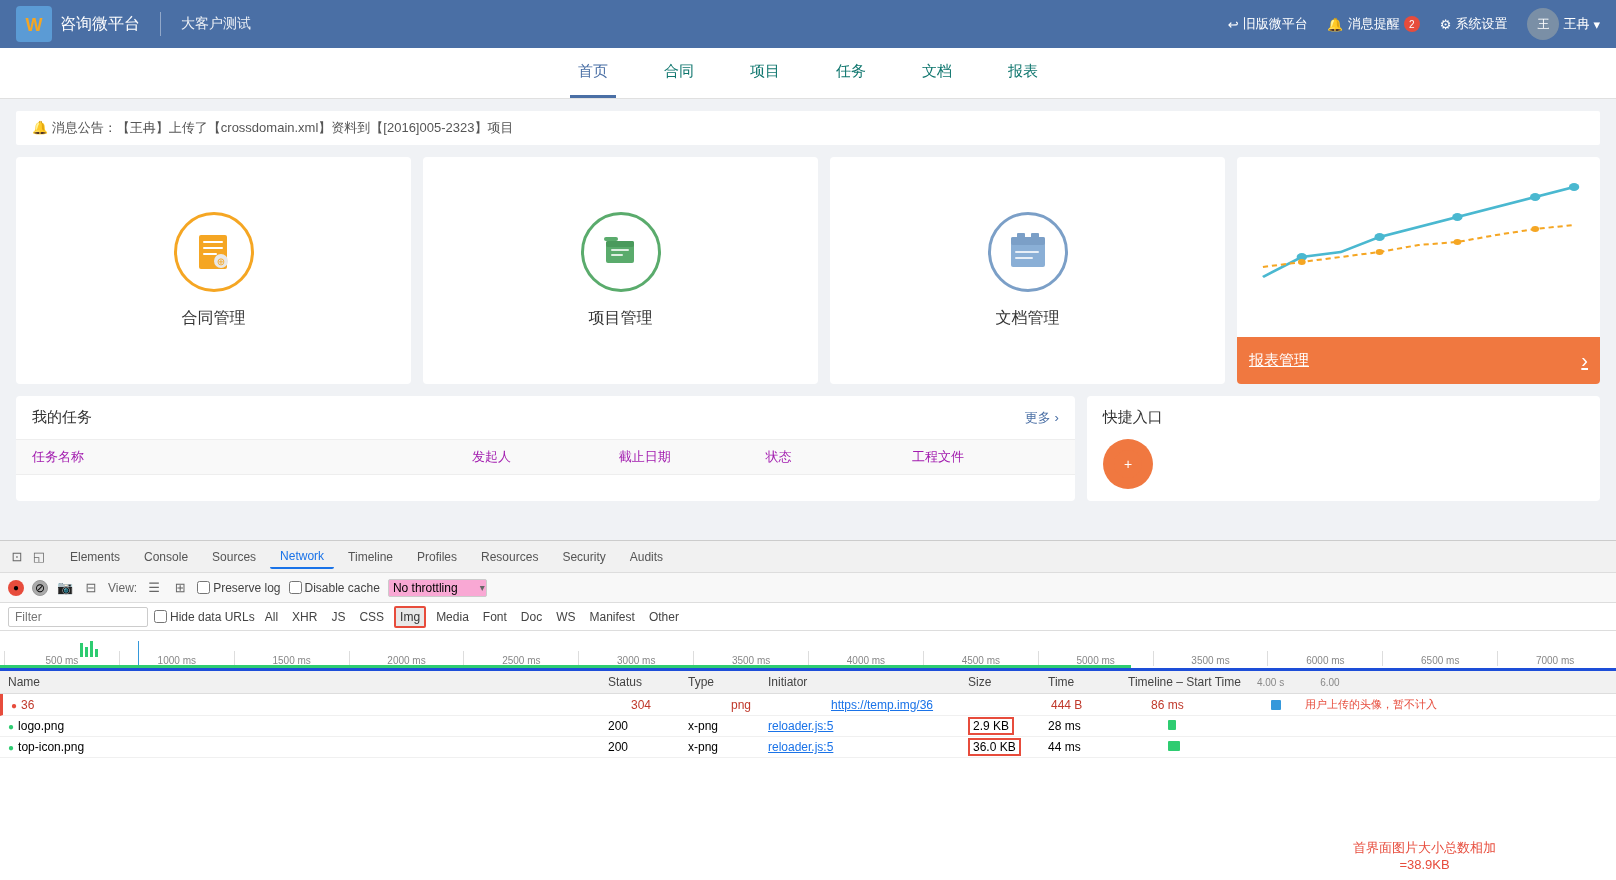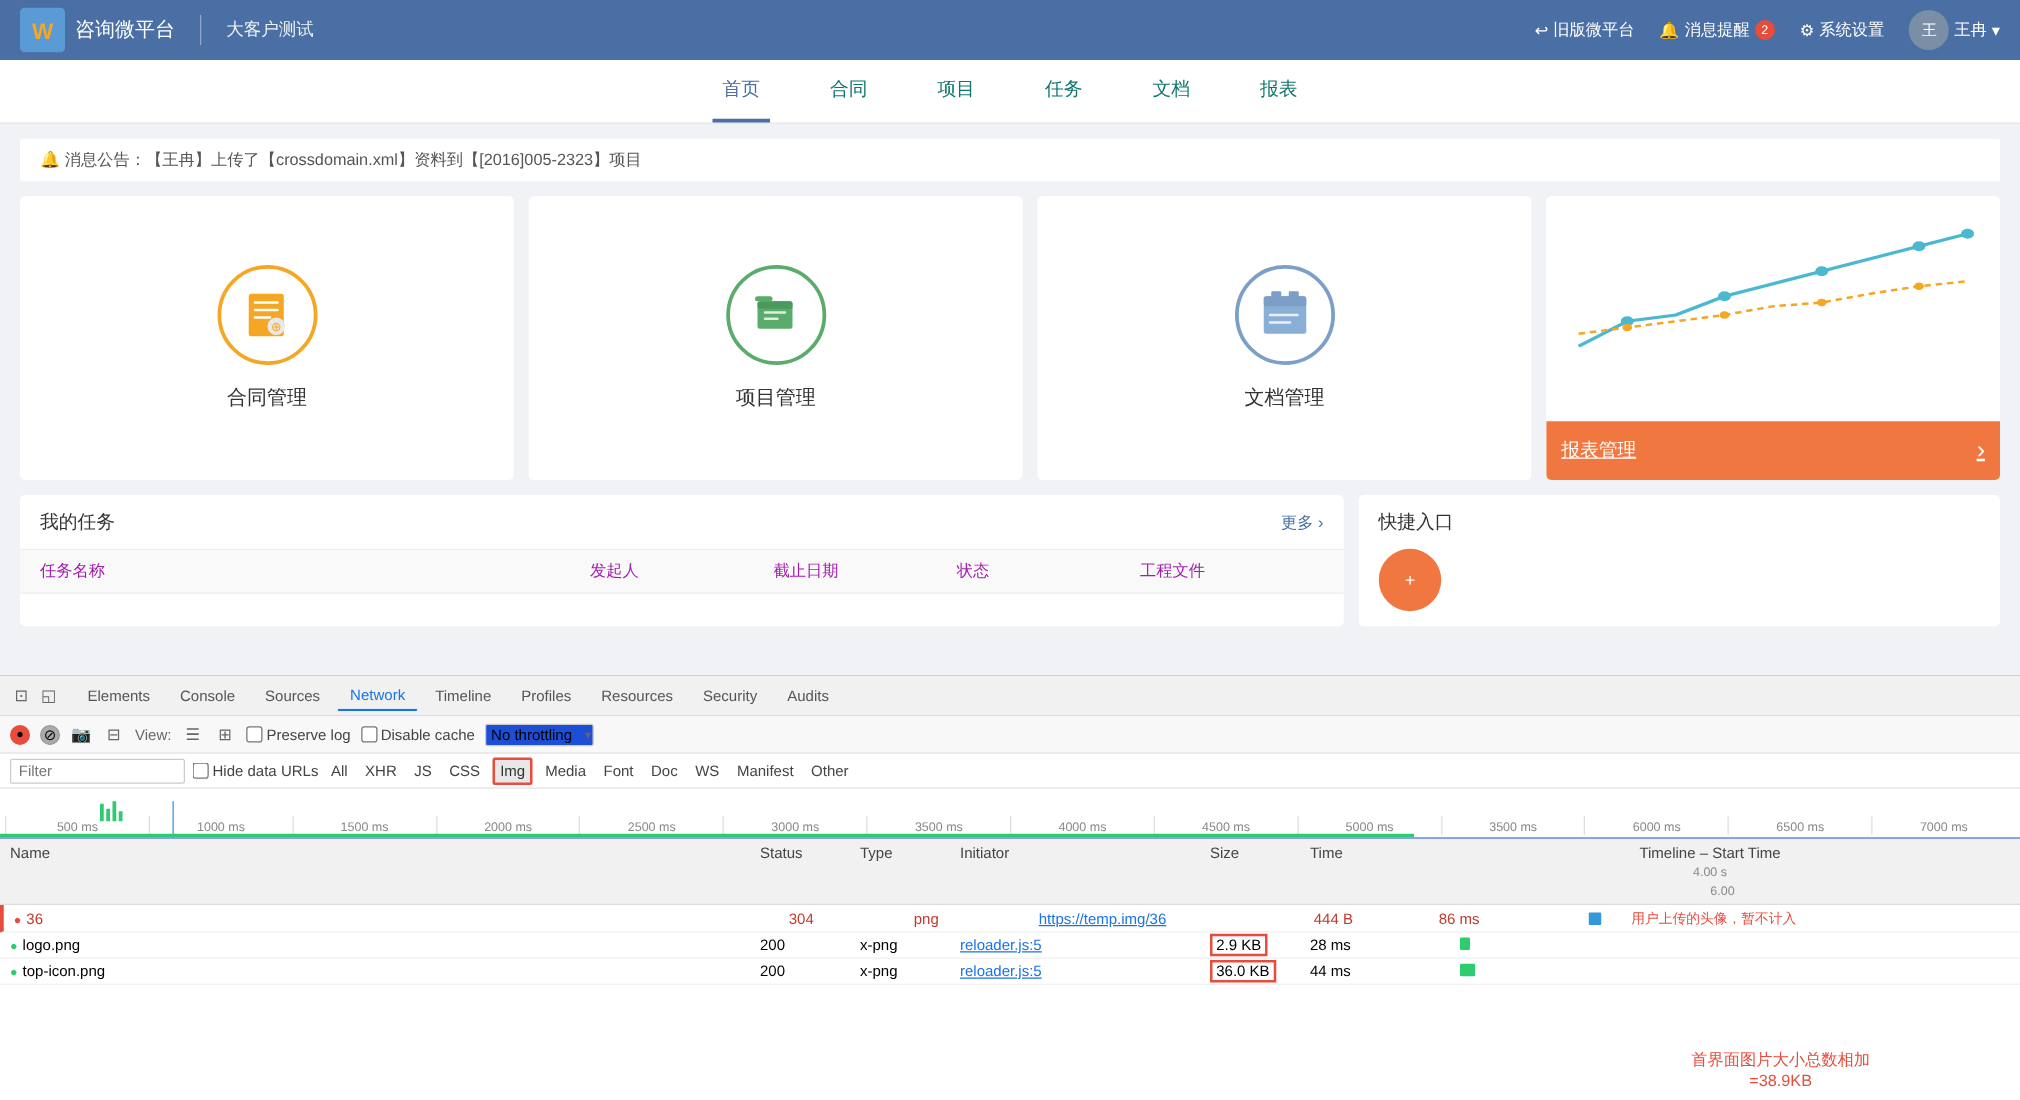--- a/index.html
+++ b/index.html
@@ -275,24 +275,24 @@
     .net-btn-red { background: #e74c3c; }
     .net-btn-gray { background: #aaa; border: 1px solid #999; }
     .net-checkbox {
       display: flex;
       align-items: center;
       gap: 3px;
       font-size: 12px;
       color: #444;
     }
     .throttle-select {
-      background: #1d4ed8;
+      background: #f9a8d4;
       border: 1px solid #ccc;
       border-radius: 2px;
-      padding: 1px 16px 1px 4px;
+      padding: 1px 28px 1px 4px;
       font-size: 12px;
       appearance: none;
       cursor: pointer;
     }
     .filter-row {
       background: white;
       border-bottom: 1px solid #ddd;
       display: flex;
       align-items: center;
       padding: 2px 8px;
@@ -312,21 +312,21 @@
       cursor: pointer;
       padding: 2px 4px;
     }
     .filter-btn.active {
       background: #2979c7;
       color: white;
       border-radius: 2px;
     }
     .timeline-ruler {
       background: white;
-      border-bottom: 1px solid #1d4ed8;
+      border-bottom: 3px solid #1d4ed8;
       display: flex;
       align-items: flex-end;
       padding: 2px 0;
       height: 40px;
       overflow: hidden;
       position: relative;
     }
     .ruler-ticks {
       display: flex;
       width: 100%;
@@ -626,21 +626,21 @@
   </div>
 
   <div class="network-table" style="position:relative;">
     <div class="net-table-header">
       <span>Name</span>
       <span>Status</span>
       <span>Type</span>
       <span>Initiator</span>
       <span>Size</span>
       <span>Time</span>
-      <span style="display:flex;align-items:center;gap:4px;flex-direction:column;">
+      <span style="display:flex;align-items:center;gap:16px;">
         Timeline – Start Time
         <span style="font-size:10px;color:#888;">4.00 s</span>
         <span style="font-size:10px;color:#888;margin-left:20px;">6.00</span>
       </span>
     </div>
 
     <div class="net-row error" style="border-left: 3px solid #e74c3c;">
       <span>
         <span style="color:#e74c3c;font-size:10px;margin-right:4px;">●</span>36
       </span>

